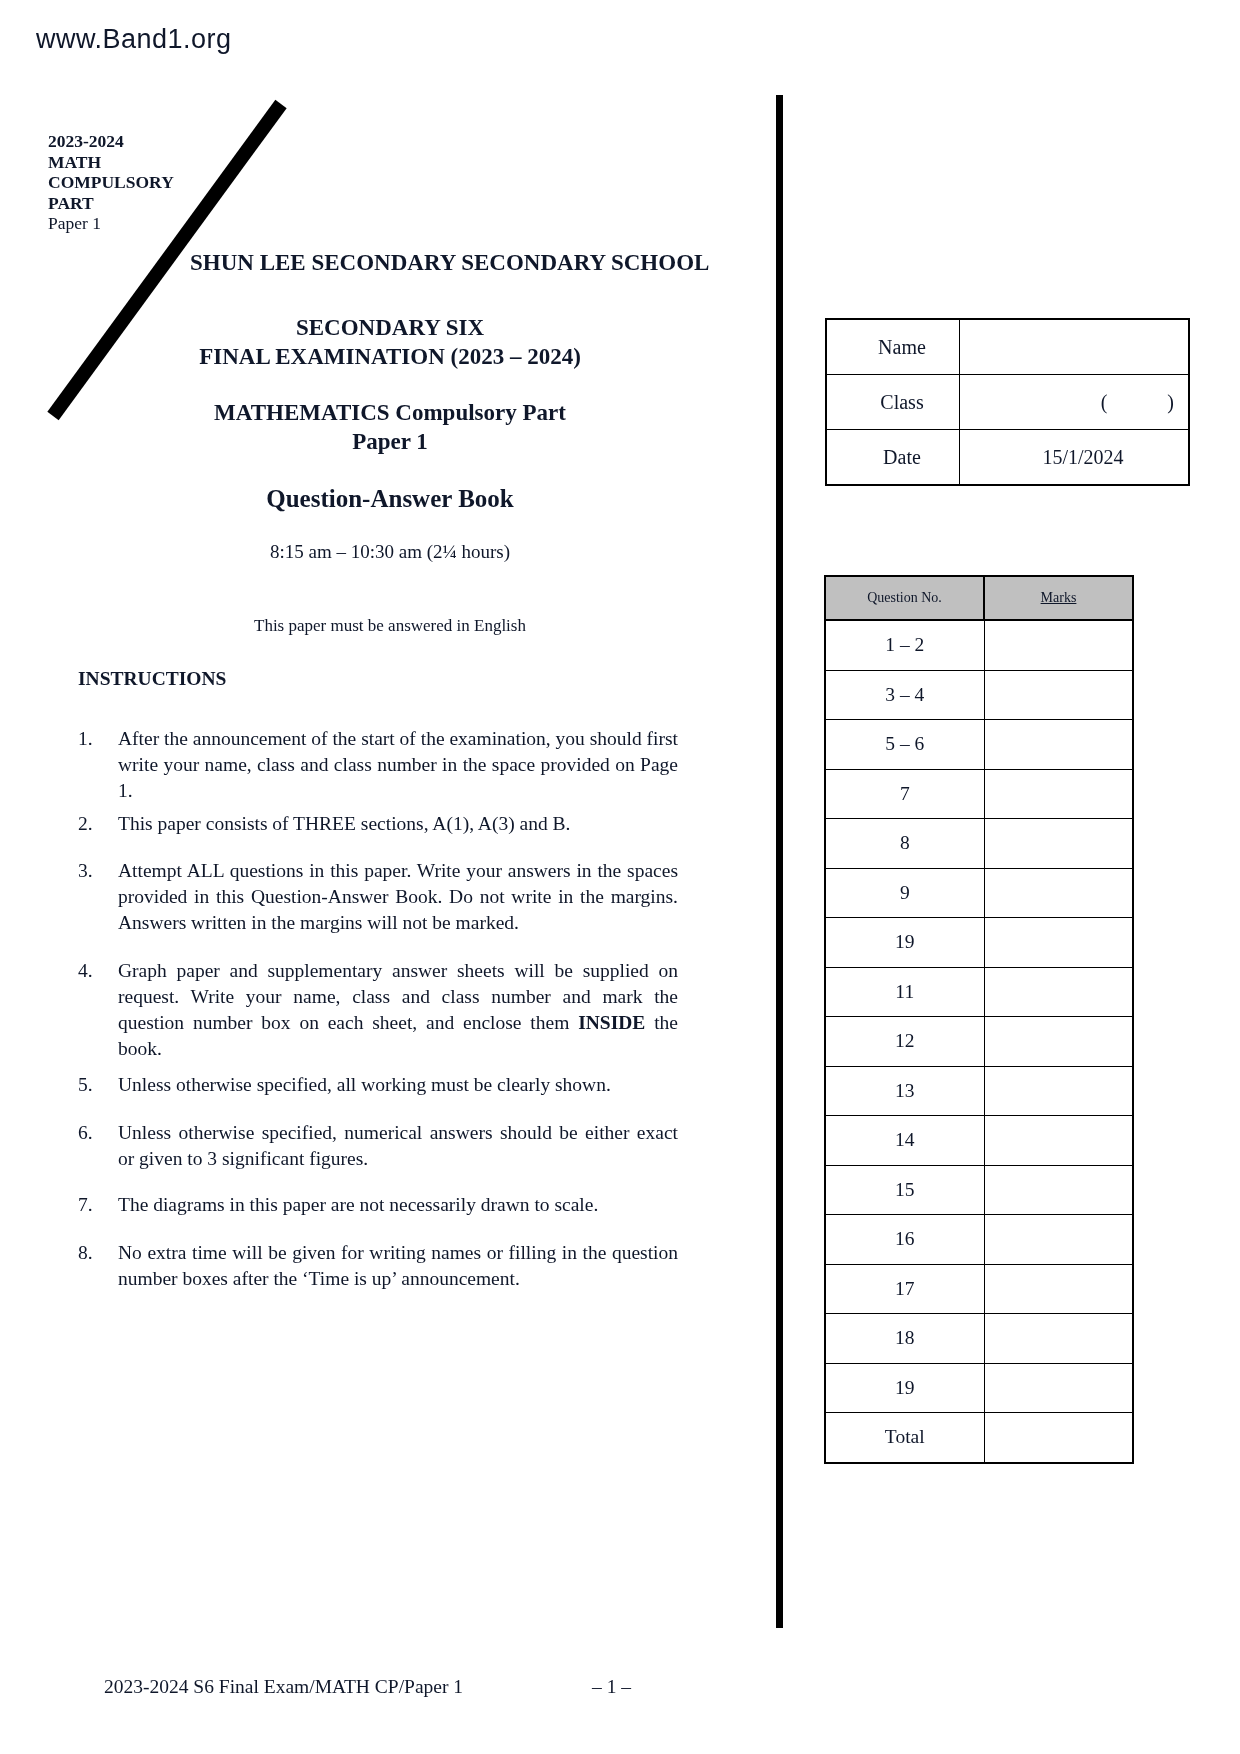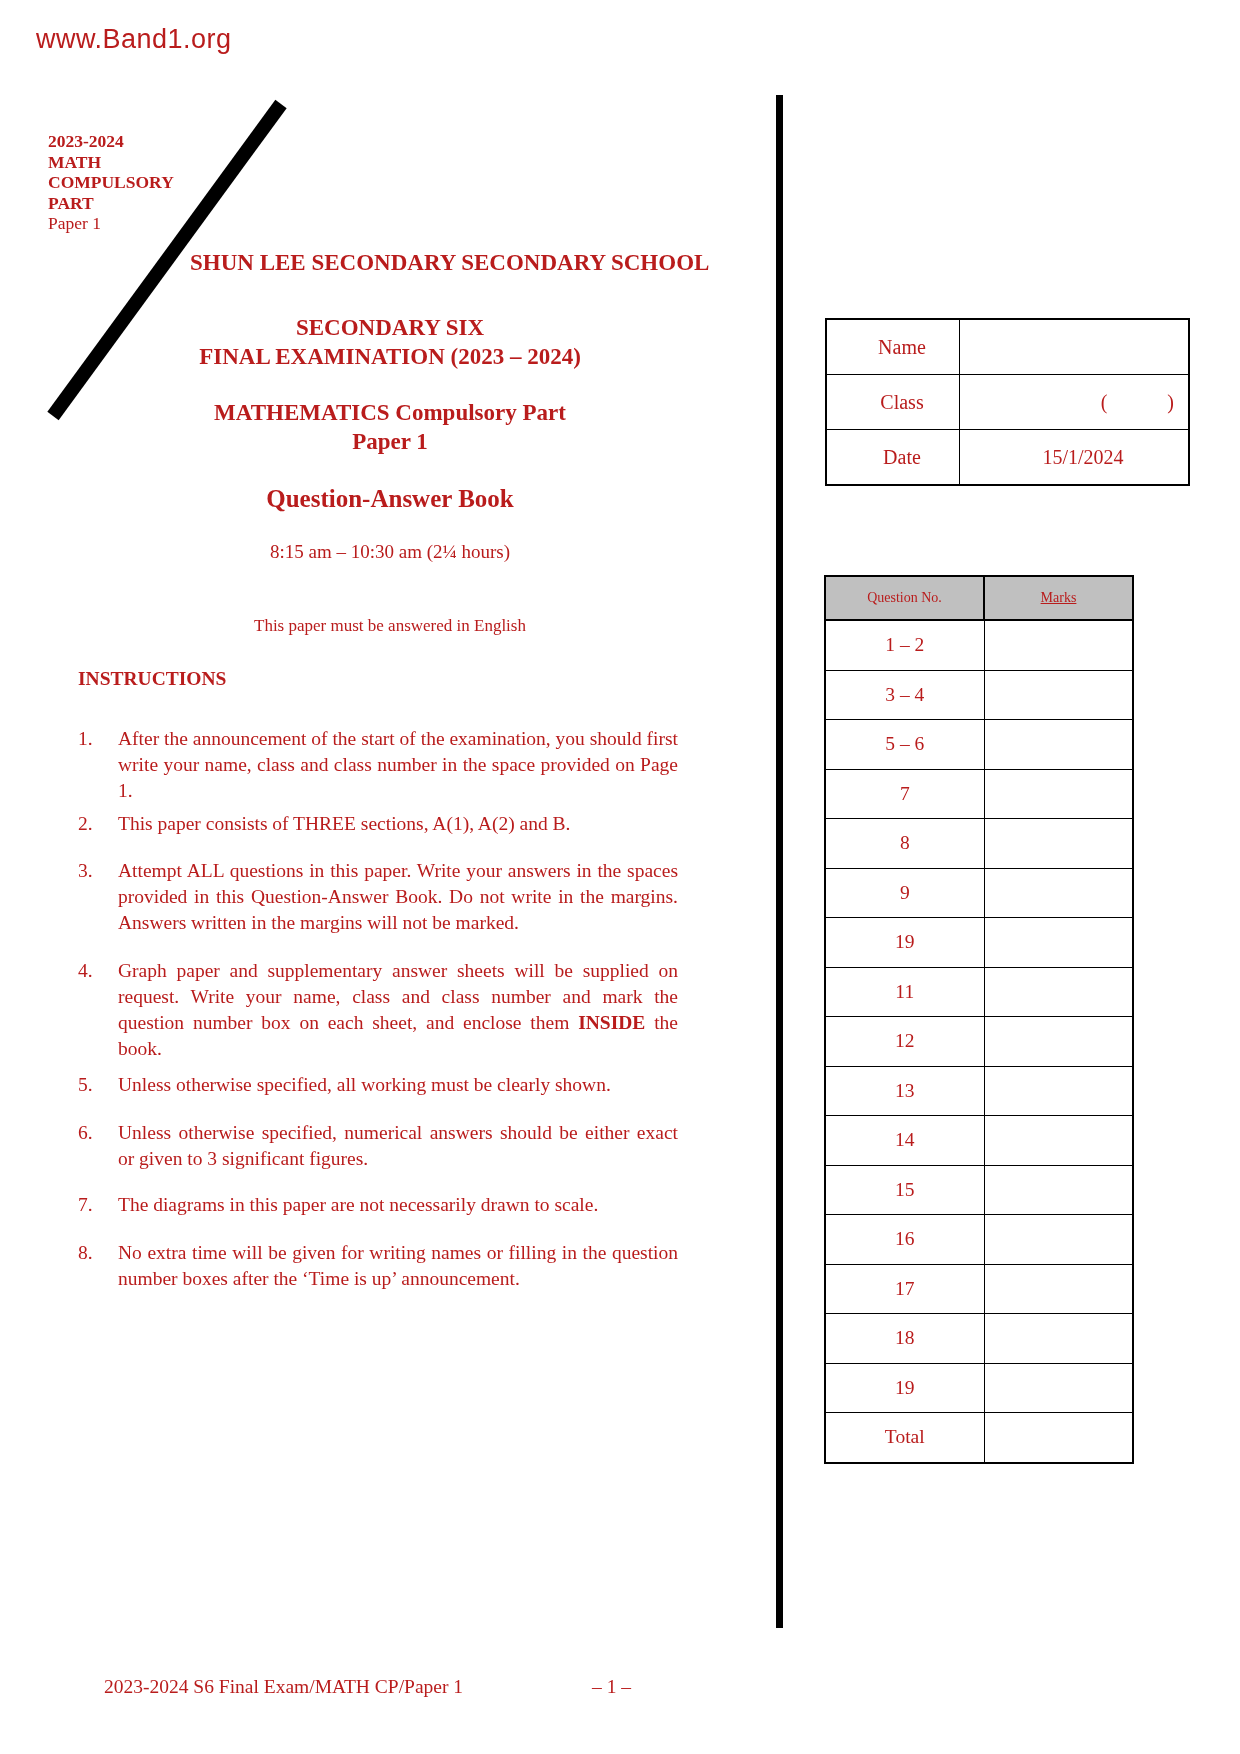--- a/index.html
+++ b/index.html
@@ -1,17 +1,17 @@
 <!DOCTYPE html>
 <html><head>
 <meta charset="utf-8">
 <style>
   html,body{margin:0;padding:0;background:#e8e8e8;}
   .page{position:relative;width:1240px;height:1754px;margin:0 auto;background:#ffffff;
-        font-family:"Liberation Serif",serif;color:#b91c1c;overflow:hidden;}
+        font-family:"Liberation Serif",serif;color:#0f172a;overflow:hidden;}
 
   .watermark{position:absolute;left:36px;top:24px;font-family:"Liberation Sans",sans-serif;
              font-size:27px;letter-spacing:0.5px;}
 
   .diagonal{position:absolute;left:35px;top:95px;}
 
   .corner-block{position:absolute;left:48px;top:131px;font-size:17.5px;line-height:20.5px;}
   .corner-block .b{font-weight:bold;}
 
   .school{position:absolute;left:190px;top:250px;font-size:23px;font-weight:bold;white-space:nowrap;}
@@ -184,21 +184,21 @@
   <div class="instructions">
     <div class="ins-head">INSTRUCTIONS</div>
 
     <div class="item i1">
       <span class="num">1.</span>
       <div class="body">After the announcement of the start of the examination, you should first write your name, class and class number in the space provided on Page 1.</div>
     </div>
 
     <div class="item i2">
       <span class="num">2.</span>
-      <div class="body">This paper consists of THREE sections, A(1), A(2) and B.</div>
+      <div class="body">This paper consists of THREE sections, A(1), A(3) and B.</div>
     </div>
 
     <div class="item i3">
       <span class="num">3.</span>
       <div class="body">Attempt ALL questions in this paper. Write your answers in the spaces provided in this Question-Answer Book. Do not write in the margins. Answers written in the margins will not be marked.</div>
     </div>
 
     <div class="item i4">
       <span class="num">4.</span>
       <div class="body"><span>Graph paper and supplementary answer sheets will be supplied on request. Write your name, class and class number and mark the question number box on each sheet, and enclose them </span><b>INSIDE</b><span> the book.</span></div>

